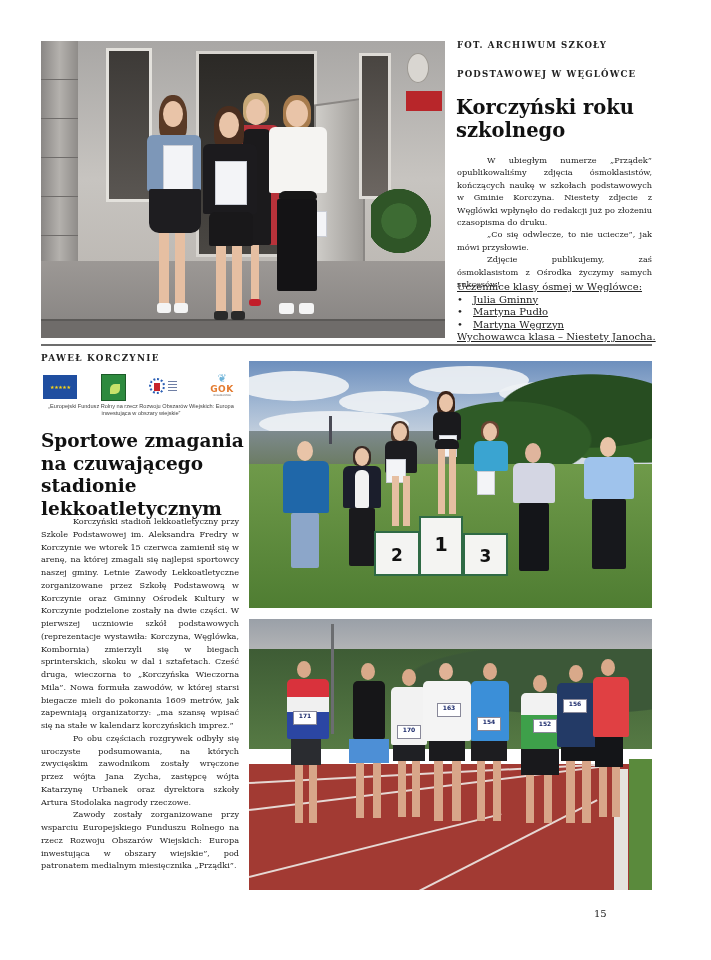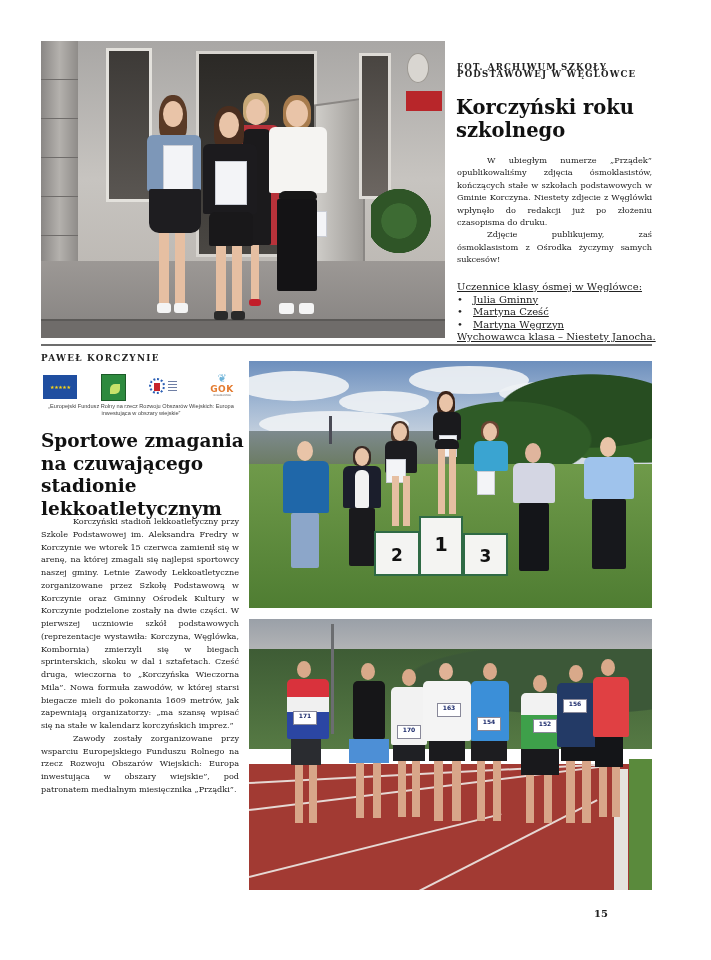--- a/index.html
+++ b/index.html
@@ -25,21 +25,21 @@
   .person { position: absolute; }
   .p-head { position:absolute; border-radius: 50%; background: #e9c4a8; }
   .p-hair { position:absolute; border-radius: 45% 45% 30% 30%; }
   .p-body { position:absolute; border-radius: 6px 6px 2px 2px; }
   .p-leg { position:absolute; background: #e6bfa2; }
   .p-shoe { position:absolute; background: #f4f4f4; border-radius: 3px; }
   .paper { position:absolute; background: #f3f4f7; border: 1px solid #c9ccd4; }
 
   
   .photo-credit { left: 457px; width: 210px; font-size: 8.6px; font-weight: bold; letter-spacing: 1.2px; color: #222; text-transform: uppercase; }
-  .credit1 { top: 62px; }
+  .credit1 { top: 40px; }
   .credit2 { top: 69px; }
   .title1 { left: 456px; top: 96px; width: 210px; font-size: 19.5px; line-height: 23px; font-weight: bold; color: #111; }
   .body1 { left: 457px; top: 154px; width: 195px; font-size: 8.2px; line-height: 12.4px; text-align: justify; color: #222; }
   .body1 p { margin: 0; text-indent: 30px; }
   .students { left: 457px; top: 281px; width: 200px; font-size: 10px; line-height: 12.5px; color: #222; text-decoration: underline; }
   .students ul { list-style: none; margin: 0; padding: 0; }
   .students li { position: relative; padding-left: 16px; }
   .students li::before { content: "•"; position: absolute; left: 0; }
 
   .divider-top { left: 41px; top: 344px; width: 611px; height: 2px; background: #6d6d6d; }
@@ -87,21 +87,21 @@
   .p3-grass { left: 380px; top: 140px; width: 23px; height: 131px; background: #5a8a3c; }
   .p3-curb { left: 365px; top: 150px; width: 14px; height: 121px; background: #e5e3df; }
   .p3-pole { left: 82px; top: 5px; width: 3px; height: 110px; background: #6b6d70; }
   .runner { position:absolute; }
   .r-head { position:absolute; width: 14px; height: 17px; border-radius: 50%; background: #d9a98a; }
   .r-shirt { position:absolute; border-radius: 5px 5px 2px 2px; }
   .r-shorts { position:absolute; }
   .r-leg { position:absolute; background: #d8a689; }
   .bib { position:absolute; background: #ffffff; border: 1px solid #889; font-family: "DejaVu Sans", sans-serif; font-size: 6px; font-weight: bold; color: #1b2a6b; text-align: center; line-height: 8px; }
 
-  .page-number { left: 594px; top: 908px; font-size: 10px; font-weight: bold; color: #222; }
+  .page-number { left: 594px; top: 908px; font-size: 10px; font-weight: normal; color: #222; }
 </style>
 </head>
 <body>
 
 <div class="abs photo1">
   <div class="abs p1-wall"></div>
   <div class="abs p1-pillar"></div>
   <div class="abs p1-window"></div>
   <div class="abs p1-door"></div>
   <div class="abs p1-opendoor"></div>
@@ -154,28 +154,29 @@
     <div class="p-body" style="left:10px;top:104px;width:40px;height:92px;background:#141315;border-radius:2px;"></div>
     <div class="p-shoe" style="left:12px;top:208px;width:15px;height:11px;"></div>
     <div class="p-shoe" style="left:32px;top:208px;width:15px;height:11px;"></div>
   </div>
 </div>
 
 <div class="abs photo-credit credit1">FOT. ARCHIWUM SZKOŁY</div>
 <div class="abs photo-credit credit2">PODSTAWOWEJ W WĘGLÓWCE</div>
 <div class="abs title1">Korczyński roku szkolnego</div>
 <div class="abs body1">
-  <p>W ubiegłym numerze „Prządek” opublikowaliśmy zdjęcia ósmoklasistów, kończących stałe w szkołach podstawowych w Gminie Korczyna. Niestety zdjecie z Węglówki wpłynęło do redakcji już po złożeniu czasopisma do druku.</p>
+  <p>W ubiegłym numerze „Prządek” opublikowaliśmy zdjęcia ósmoklasistów, kończących naukę w szkołach podstawowych w Gminie Korczyna. Niestety zdjecie z Węglówki wpłynęło do redakcji już po złożeniu czasopisma do druku.</p>
+  <p>„Co się odwlecze, to nie uciecze”, jak mówi przysłowie.</p>
   <p>Zdjęcie publikujemy, zaś ósmoklasistom z Ośrodka życzymy samych sukcesów!</p>
 </div>
 <div class="abs students">
   <div>Uczennice klasy ósmej w Węglówce:</div>
   <ul>
     <li>Julia Gminny</li>
-    <li>Martyna Cześć</li>
+    <li>Martyna Pudło</li>
     <li>Martyna Węgrzyn</li>
   </ul>
   <div>Wychowawca klasa – Niestety Janocha.</div>
 </div>
 
 <div class="abs divider-top"></div>
 
 <div class="abs author">PAWEŁ KORCZYNIE</div>
 
 <div class="abs logos">
@@ -192,20 +193,21 @@
     <div class="bird">❦</div>
     <div class="txt">GOK</div>
     <div class="sub">W KORCZYNIE</div>
   </div>
 </div>
 <div class="abs funding-note">„Europejski Fundusz Rolny na rzecz Rozwoju Obszarów Wiejskich: Europa inwestująca w obszary wiejskie”</div>
 
 <div class="abs title2">Sportowe zmagania na czuwającego stadionie lekkoatletycznym</div>
 <div class="abs body2">
   <p>Korczyński stadion lekkoatletyczny przy Szkole Podstawowej im. Aleksandra Fredry w Korczynie we wtorek 15 czerwca zamienił się w arenę, na której zmagali się najlepsi sportowcy naszej gminy. Letnie Zawody Lekkoatletyczne zorganizowane przez Szkołę Podstawową w Korczynie oraz Gminny Ośrodek Kultury w Korczynie podzielone zostały na dwie części. W pierwszej uczniowie szkół podstawowych (reprezentacje wystawiła: Korczyna, Węglówka, Kombornia) zmierzyli się w biegach sprinterskich, skoku w dal i sztafetach. Cześć druga, wieczorna to „Korczyńska Wieczorna Mila”. Nowa formuła zawodów, w której starsi biegacze mieli do pokonania 1609 metrów, jak zapewniają organizatorzy: „ma szansę wpisać się na stałe w kalendarz korczyńskich imprez.”</p>
+  <p>Po obu częściach rozgrywek odbyły się uroczyste podsumowania, na których zwycięskim zawodnikom zostały wręczone przez wójta Jana Zycha, zastępcę wójta Katarzynę Urbanek oraz dyrektora szkoły Artura Stodolaka nagrody rzeczowe.</p>
   <p>Zawody zostały zorganizowane przy wsparciu Europejskiego Funduszu Rolnego na rzecz Rozwoju Obszarów Wiejskich: Europa inwestująca w obszary wiejskie”, pod patronatem medialnym miesięcznika „Prządki”.</p>
 </div>
 
 <div class="abs photo2">
   <div class="abs p2-sky">
     <div class="cloud" style="left:-10px;top:10px;width:110px;height:30px;"></div>
     <div class="cloud" style="left:90px;top:30px;width:90px;height:22px;"></div>
     <div class="cloud" style="left:160px;top:5px;width:120px;height:28px;"></div>
     <div class="cloud" style="left:10px;top:50px;width:150px;height:26px;"></div>
     <div class="cloud" style="left:250px;top:20px;width:120px;height:24px;"></div>

